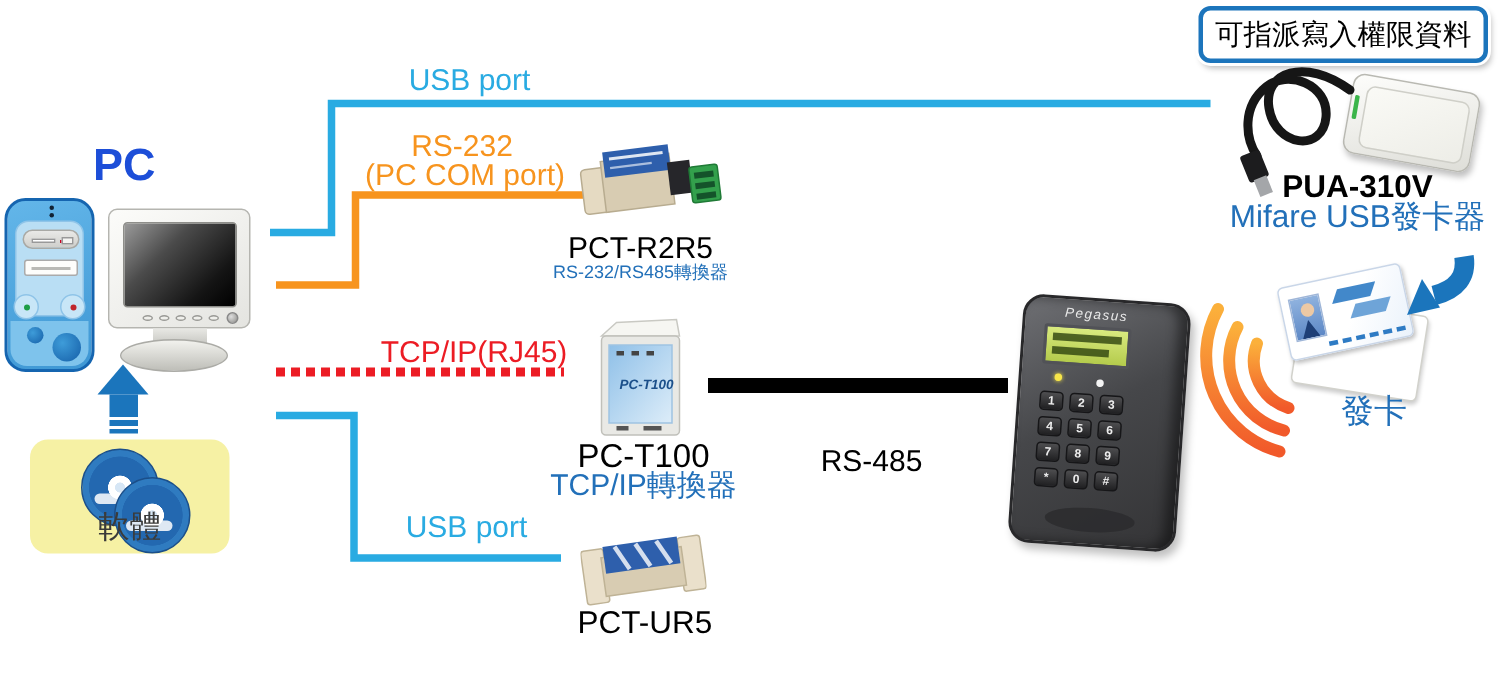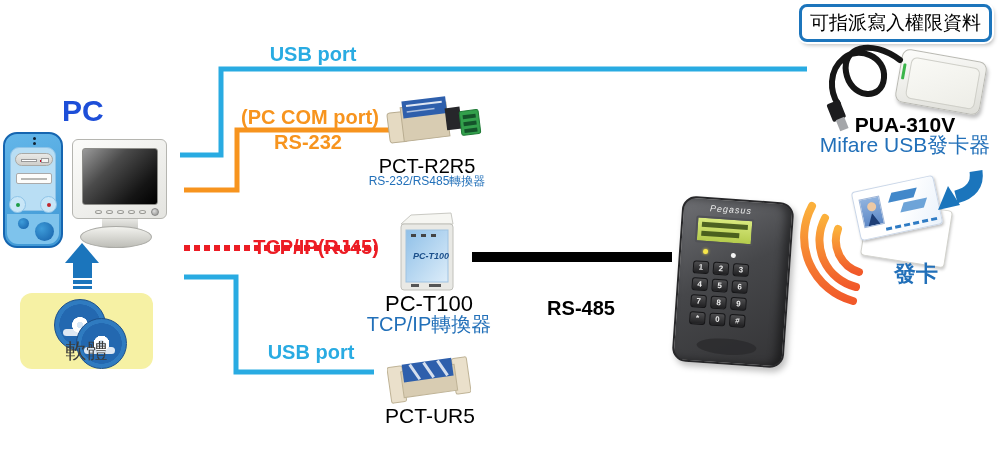--- a/index.html
+++ b/index.html
@@ -2,21 +2,21 @@
 <html><head>
 <meta charset="utf-8">
 <style>
   * { margin:0; padding:0; box-sizing:border-box; }
   html,body { background:#fff; }
   body { font-family:"Liberation Sans","DejaVu Sans",sans-serif; }
   .stage { position:relative; width:1000px; height:451px; background:#ffffff; overflow:hidden; }
   svg.layer { position:absolute; left:0; top:0; pointer-events:none; }
 
   
-  .lbl { position:absolute; transform:translateX(-50%); white-space:nowrap; line-height:1.12; text-align:center;font-weight:bold; }
+  .lbl { position:absolute; transform:translateX(-50%); white-space:nowrap; line-height:1.12; text-align:center; }
   .cyan   { color:#29ABE2; }
   .orange { color:#F7941E; }
   .red    { color:#EC1C24; }
   .blue   { color:#2270B9; }
   .black  { color:#000000; }
   .f19{font-size:12px;} .f20{font-size:20px;} .f21{font-size:21px;} .f22{font-size:22px;}
 
   .pc-title { position:absolute; left:62px; top:94px; font-size:30px; font-weight:bold; color:#1d4ed8; }
 
   
@@ -195,23 +195,23 @@
     <div class="ua-bar2"></div>
   </div>
 
   <div class="software-box">
     <div class="cd cd1"></div>
     <div class="cd cd2"></div>
     <div class="sw-label">軟體</div>
   </div>
 
   <div class="lbl cyan f20" style="left:313px; top:43px;">USB port</div>
-  <div class="lbl orange f20" style="left:308px; top:87px;margin-top:44px;">RS-232</div>
+  <div class="lbl orange f20" style="left:308px; top:87px;">RS-232</div>
   <div class="lbl orange f20" style="left:310px; top:106px;">(PC COM port)</div>
-  <div class="lbl red f20" style="left:316px; top:236px;">TCP/IP(RJ45)</div>
+  <div class="lbl red f20" style="left:316px; top:224px;">TCP/IP(RJ45)</div>
   <div class="lbl cyan f20" style="left:311px; top:341px;">USB port</div>
   <div class="lbl black f20" style="left:581px; top:269px;margin-top:28px;">RS-485</div>
 
   <svg class="dev" style="left:378px; top:88px;" width="108" height="66" viewBox="0 0 108 66">
     <g transform="rotate(-7 54 33)">
       <rect x="10" y="20" width="18" height="30" rx="3" fill="#E5DAC2" stroke="#B8AC90"></rect>
       <rect x="24" y="16" width="46" height="34" fill="#D8CCB2" stroke="#B8AC90"></rect>
       <rect x="26" y="10" width="44" height="17" fill="#2E5FAC"></rect>
       <line x1="30" y1="15" x2="66" y2="15" stroke="#FFFFFF" stroke-width="2" opacity=".85"></line>
       <line x1="30" y1="21" x2="58" y2="21" stroke="#FFFFFF" stroke-width="1.5" opacity=".6"></line>

